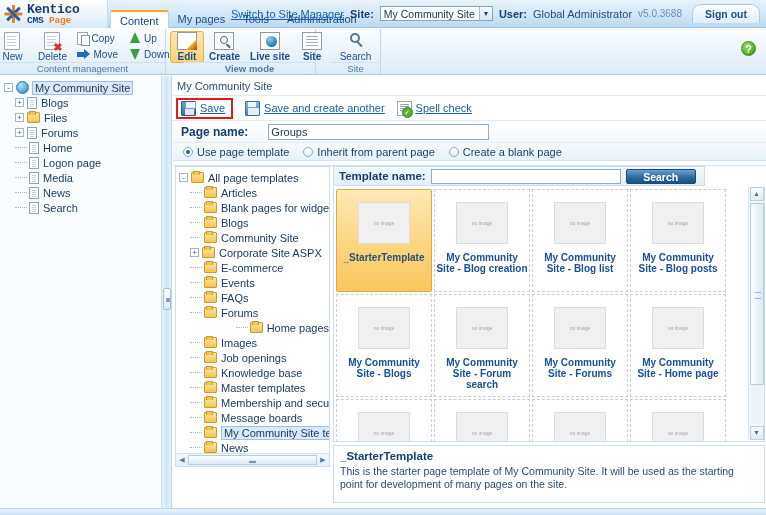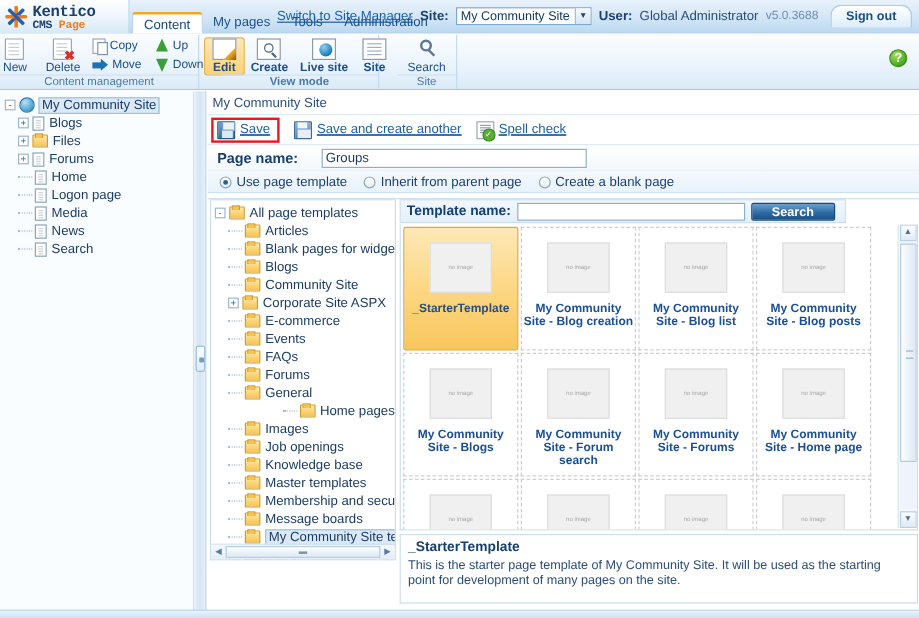--- a/index.html
+++ b/index.html
@@ -682,25 +682,20 @@
             <div class="tnode" style="padding-left:11px;">
               <span class="dots"></span>
               <span class="ico-folder"></span>
               <span class="tlabel">FAQs</span>
             </div>
             <div class="tnode" style="padding-left:11px;">
               <span class="dots"></span>
               <span class="ico-folder"></span>
               <span class="tlabel">Forums</span>
             </div>
-            <div class="tnode" style="padding-left:11px;">
-              <span class="dots"></span>
-              <span class="ico-folder"></span>
-              <span class="tlabel">General</span>
-            </div>
             <div class="tnode" style="padding-left:11px;justify-content:flex-end;">
               <span class="dots"></span>
               <span class="ico-folder"></span>
               <span class="tlabel">Home pages</span>
             </div>
             <div class="tnode" style="padding-left:11px;">
               <span class="dots"></span>
               <span class="ico-folder"></span>
               <span class="tlabel">Images</span>
             </div>

